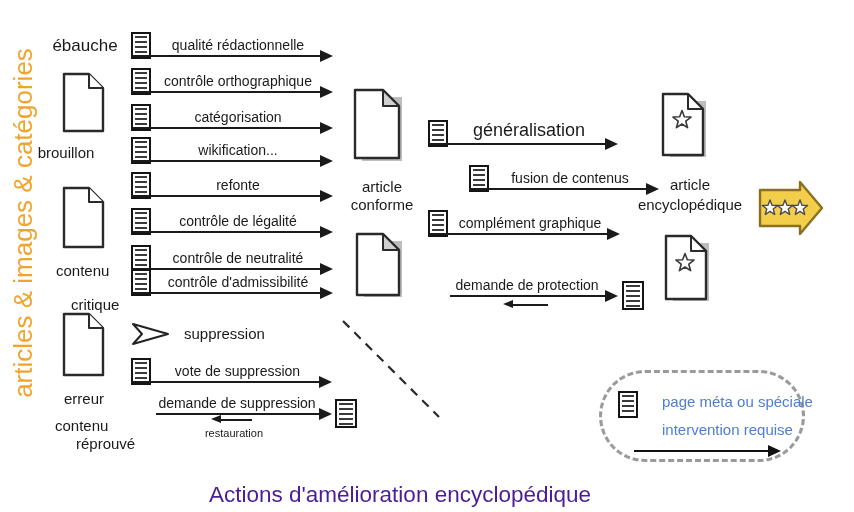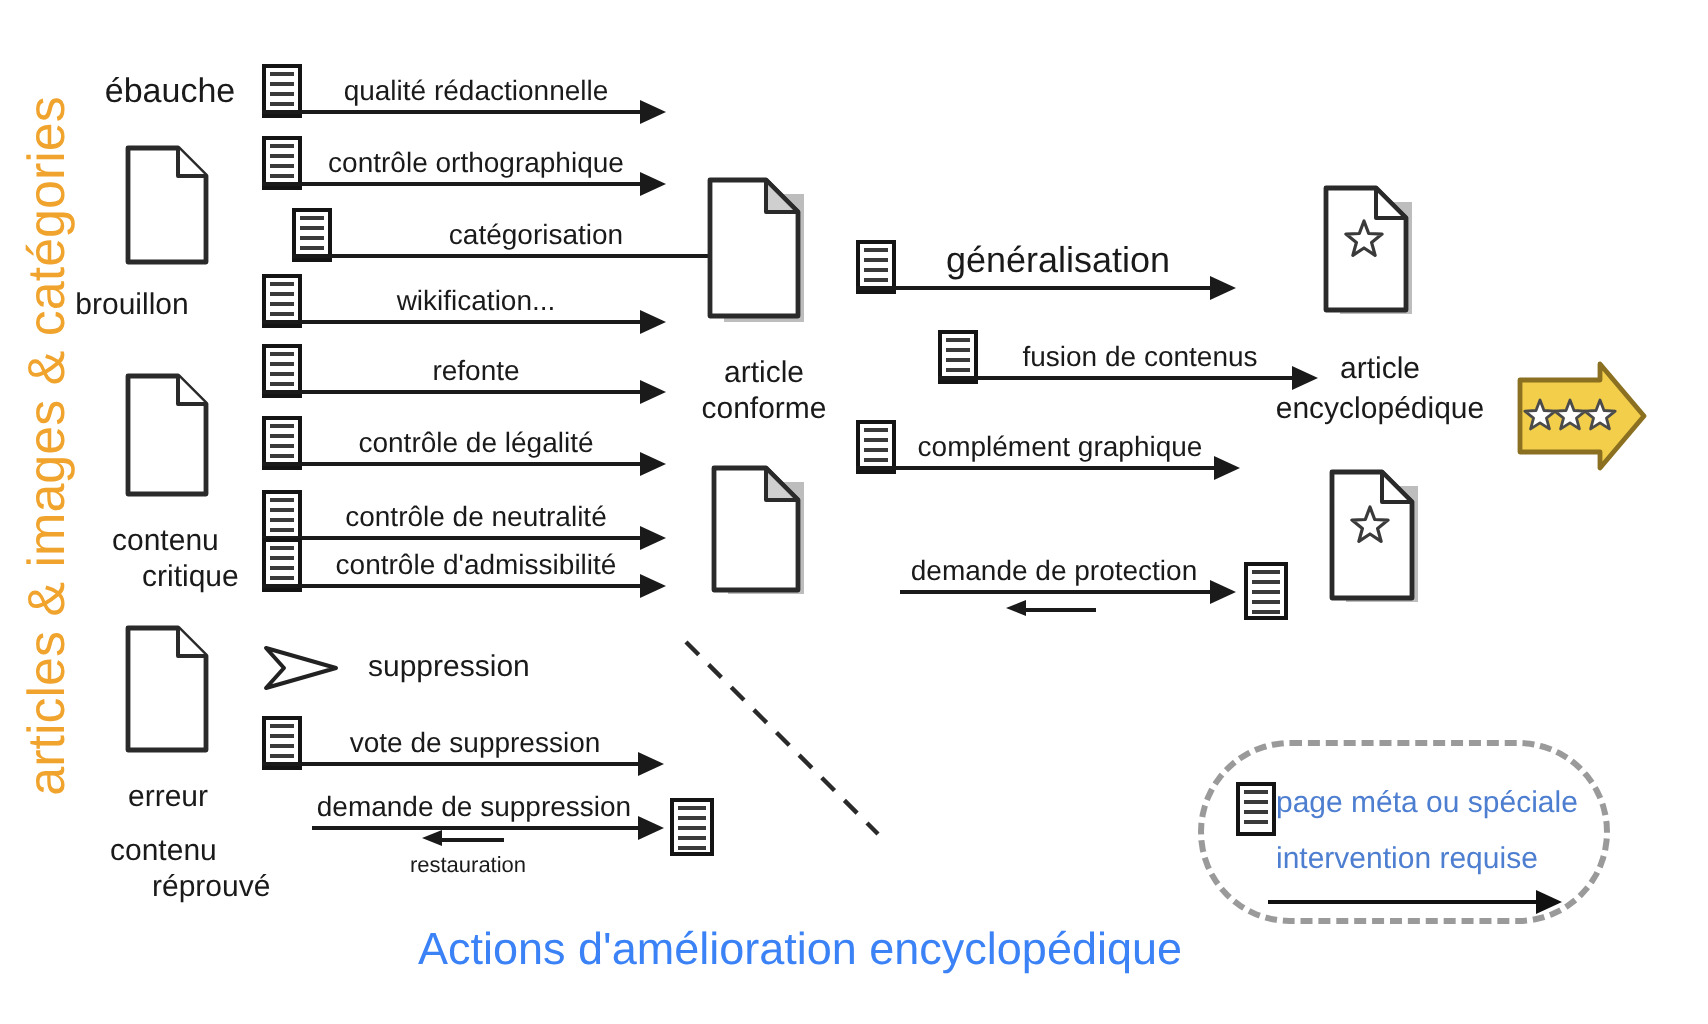--- a/index.html
+++ b/index.html
@@ -34,31 +34,31 @@
   .rev{position:absolute;height:1.5px;background:#1a1a1a;}
   .rev::before{content:"";position:absolute;left:-9px;top:-4px;width:0;height:0;
                border-right:10px solid #1a1a1a;border-top:4.5px solid transparent;
                border-bottom:4.5px solid transparent;}
 
   .doc{position:absolute;}
 
   
   .legend{position:absolute;left:599px;top:370px;width:206px;height:92px;
           border:3px dashed #9a9a9a;border-radius:46px;box-sizing:border-box;}
-  .legend .txt1,.legend .txt2{position:absolute;left:36px;font-size:15px;color:#4D7ED0;white-space:nowrap;}
+  .legend .txt1,.legend .txt2{position:absolute;left:60px;font-size:15px;color:#4D7ED0;white-space:nowrap;}
   .legend .txt1{top:20px;}
   .legend .txt2{top:48px;}
   .legend .pgicon{left:16px;top:18px;}
   .legend .aline{position:absolute;left:32px;top:77px;width:134px;height:2px;background:#111;}
   .legend .ahead{position:absolute;left:166px;top:72px;width:0;height:0;
                  border-left:13px solid #111;border-top:6px solid transparent;
                  border-bottom:6px solid transparent;}
 
-  .title{position:absolute;left:120px;top:462px;width:560px;text-align:center;
-         font-size:22.5px;color:#3b82f6;}
+  .title{position:absolute;left:120px;top:482px;width:560px;text-align:center;
+         font-size:22.5px;color:#4c1d95;}
 </style>
 </head>
 <body>
 
 <div id="stage">
 
   <div class="vtext">articles &amp; images &amp; catégories</div>
 
   <div class="lbl center" style="left:40px;top:37px;width:90px;font-size:17px;">ébauche</div>
 
@@ -68,21 +68,21 @@
   </svg>
 
   <div class="lbl center" style="left:26px;top:144px;width:80px;">brouillon</div>
 
   <svg class="doc" style="left:62px;top:186px" width="44" height="64" viewBox="0 0 44 64">
     <path d="M2 2 H27 L41 16 V61 H2 Z" fill="#fff" stroke="#2a2a2a" stroke-width="2.4" stroke-linejoin="round"></path>
     <path d="M27 2 V16 H41" fill="#fff" stroke="#2a2a2a" stroke-width="2" stroke-linejoin="round"></path>
   </svg>
 
   <div class="lbl" style="left:56px;top:262px;">contenu</div>
-  <div class="lbl" style="left:71px;top:280px;">critique</div>
+  <div class="lbl" style="left:71px;top:296px;">critique</div>
 
   <svg class="doc" style="left:62px;top:312px" width="44" height="66" viewBox="0 0 44 66">
     <path d="M2 2 H27 L41 16 V63 H2 Z" fill="#fff" stroke="#2a2a2a" stroke-width="2.4" stroke-linejoin="round"></path>
     <path d="M27 2 V16 H41" fill="#fff" stroke="#2a2a2a" stroke-width="2" stroke-linejoin="round"></path>
   </svg>
 
   <div class="lbl" style="left:64px;top:390px;">erreur</div>
   <div class="lbl" style="left:55px;top:417px;">contenu</div>
   <div class="lbl" style="left:76px;top:435px;">réprouvé</div>
 
@@ -91,21 +91,21 @@
     <span class="txt">qualité rédactionnelle</span>
     <div class="line"></div>
     <i class="head"></i>
   </div>
   <div class="trans" style="left:131px;top:63px;width:202px;">
     <span class="pgicon"></span>
     <span class="txt">contrôle orthographique</span>
     <div class="line"></div>
     <i class="head"></i>
   </div>
-  <div class="trans" style="left:146px;top:99px;width:202px;padding-left:30px;">
+  <div class="trans" style="left:131px;top:99px;width:202px;">
     <span class="pgicon"></span>
     <span class="txt">catégorisation</span>
     <div class="line"></div>
     <i class="head"></i>
   </div>
   <div class="trans" style="left:131px;top:132px;width:202px;">
     <span class="pgicon"></span>
     <span class="txt">wikification...</span>
     <div class="line"></div>
     <i class="head"></i>

